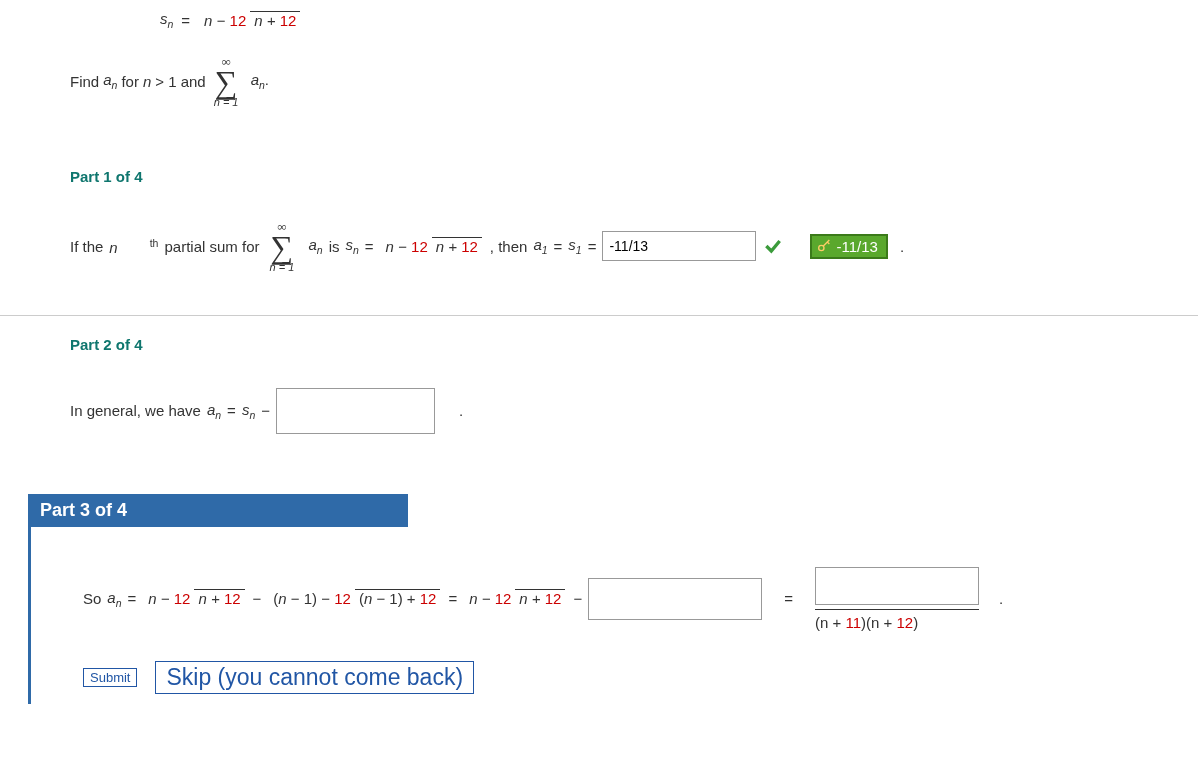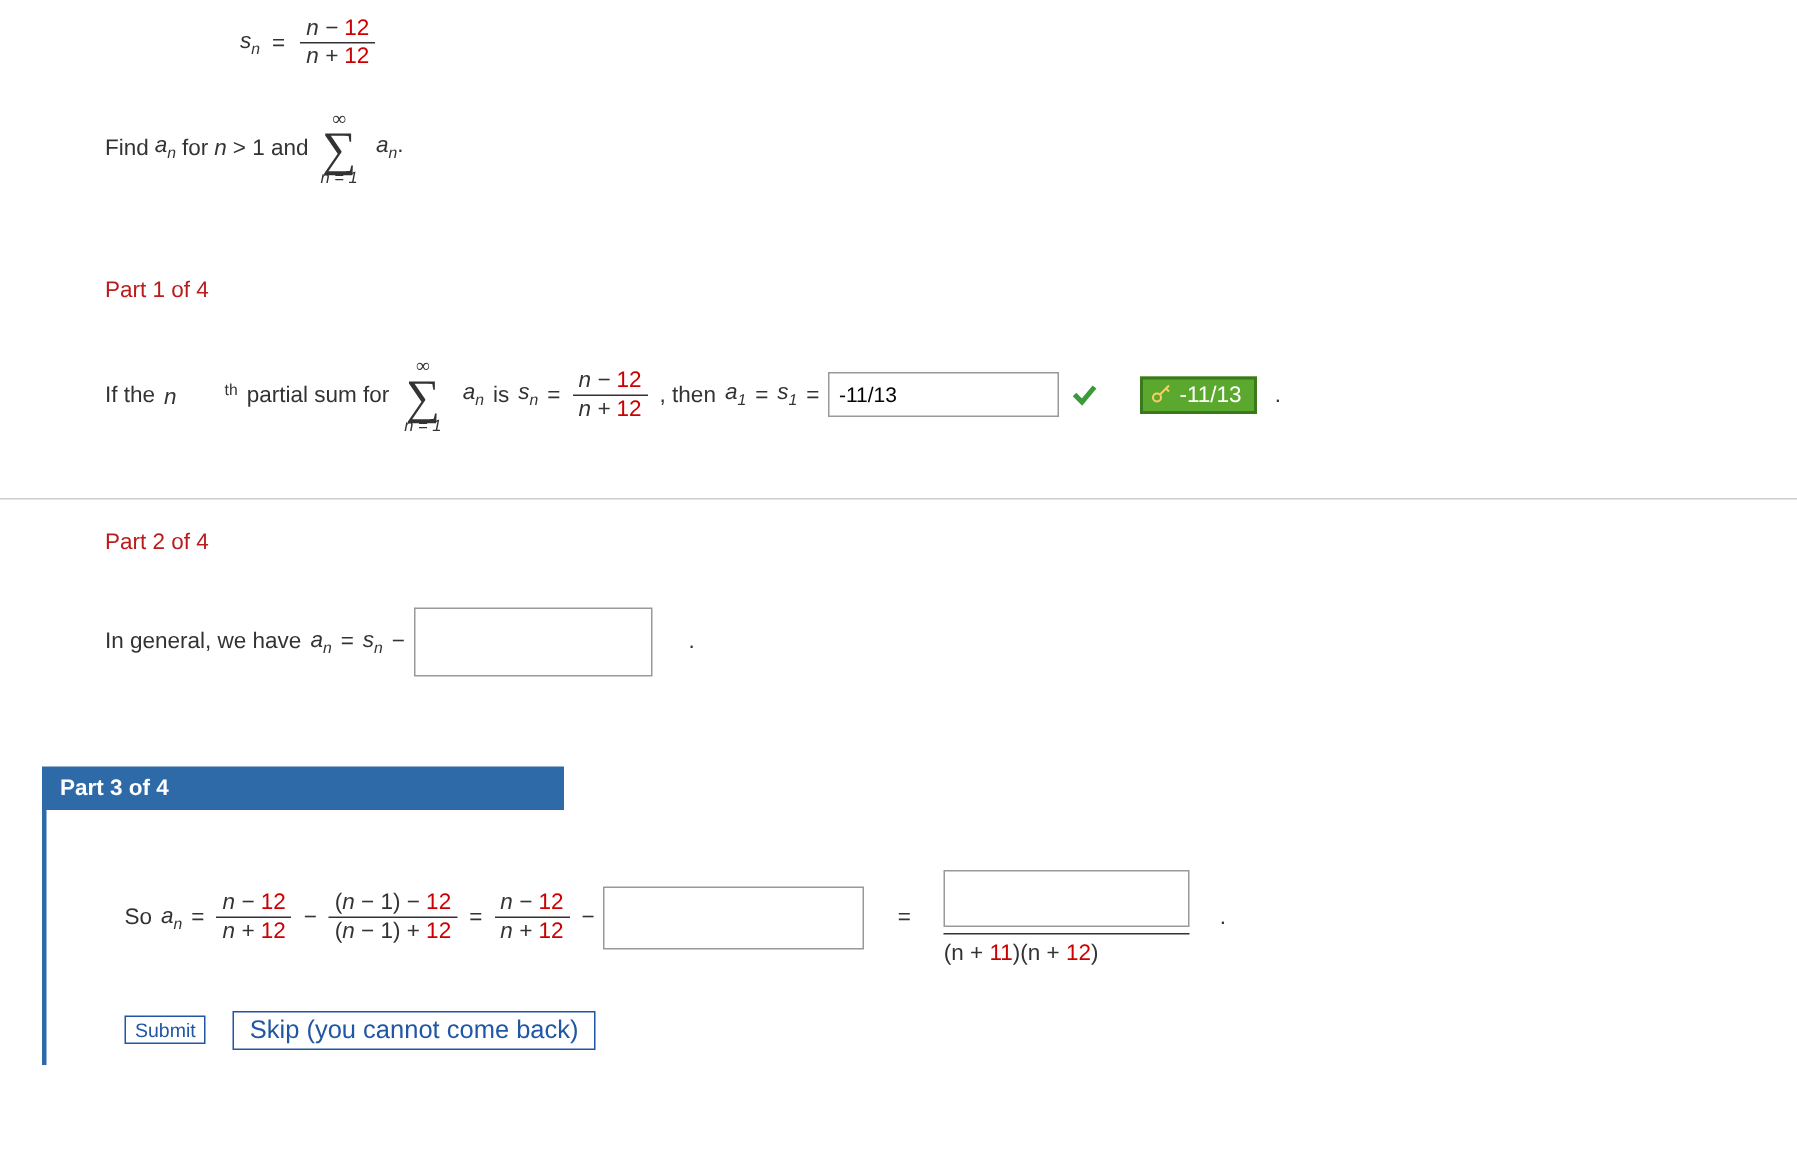--- a/index.html
+++ b/index.html
@@ -17,46 +17,46 @@
     padding: 10px 70px 20px 70px;
   }
   .problem-statement {
     padding: 5px 70px 40px 70px;
     display: flex;
     align-items: center;
     flex-wrap: wrap;
     gap: 4px;
   }
   .part-label {
-    font-weight: normal;
-    color: #b91c1c;
+    font-weight: bold;
+    color: #0f766e;
     padding: 20px 70px 20px 70px;
     font-size: 15px;
   }
   .part-row {
     padding: 15px 70px 30px 70px;
     display: flex;
     align-items: center;
     flex-wrap: wrap;
     gap: 6px;
   }
   .hr {
     border: none;
     border-top: 1px solid #ccc;
     margin: 12px 0 0 0;
   }
   .part3-header {
     background: #2f6aa8;
     color: #fff;
     font-weight: bold;
     padding: 6px 12px;
-    width: 348px;
+    width: 380px;
     margin-left: 28px;
     margin-top: 30px;
-    font-size: 15px;
+    font-size: 18px;
     box-sizing: border-box;
   }
   .part3-body-wrap {
     margin-left: 28px;
     border-left: 3px solid #2f6aa8;
     padding-left: 12px;
   }
   .part3-row {
     padding: 40px 40px 20px 40px;
     display: flex;
@@ -68,22 +68,22 @@
     padding: 10px 40px 10px 40px;
     display: flex;
     align-items: center;
     gap: 18px;
   }
   .italic { font-style: italic; }
   .sub { font-size: 0.7em; vertical-align: sub; font-style: italic; }
   .sup { font-size: 0.7em; vertical-align: super; margin-left: 32px; }
   .frac {
     display: inline-flex;
-    flex-direction: column;
-    align-items: flex-start;
+    flex-direction: row;
+    align-items: flex-end;
     vertical-align: middle;
     line-height: 1.2;
     margin: 0 2px;
   }
   .frac .num { padding: 0 4px; }
   .frac .den { border-top: 1.2px solid #333; padding: 0 4px; }
   .red { color: #cc0000; }
   .sigma-block {
     display: inline-flex;
     flex-direction: column;
@@ -143,21 +143,21 @@
     background: #fff;
     font-size: 13px;
     padding: 1px 6px;
     cursor: pointer;
     font-family: Verdana, sans-serif;
   }
   .skip-btn {
     border: 1.5px solid #2156a5;
     color: #2156a5;
     background: #fff;
-    font-size: 17px;
+    font-size: 23px;
     font-family: Verdana, sans-serif;
     padding: 2px 10px;
     cursor: pointer;
   }
   
   .sn-formula {
     display: flex;
     align-items: center;
     gap: 8px;
     margin-left: 90px;

